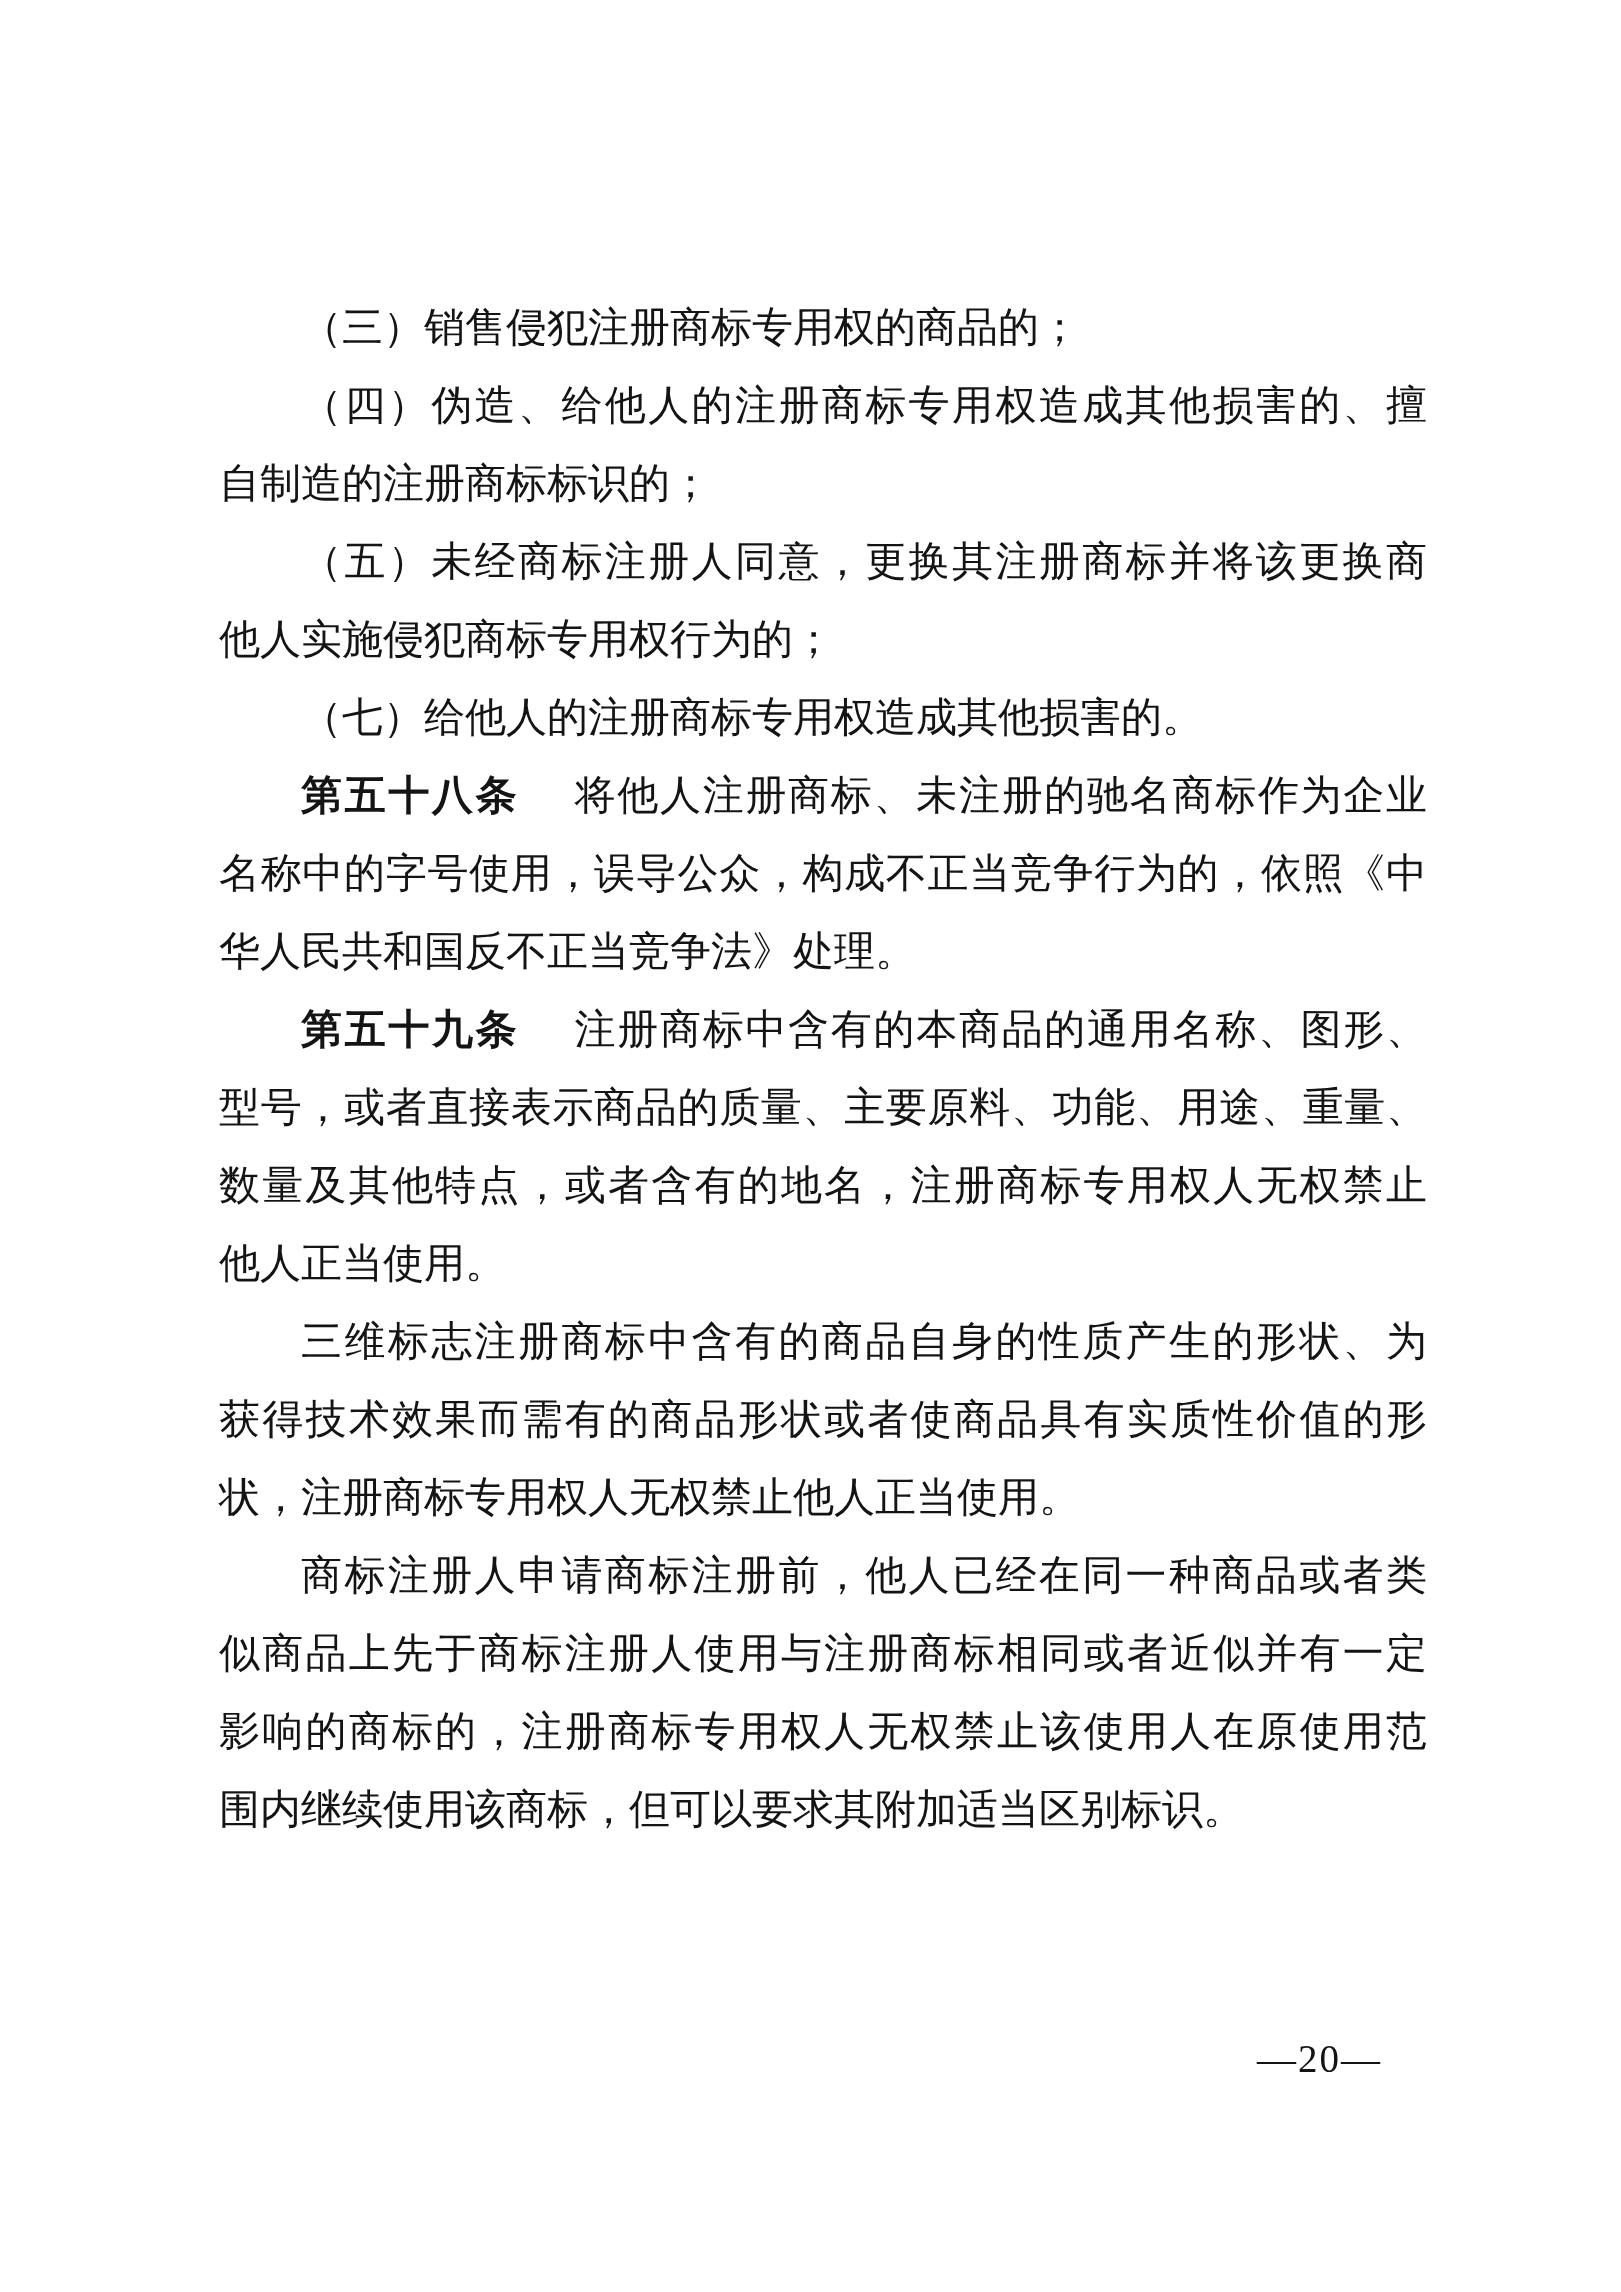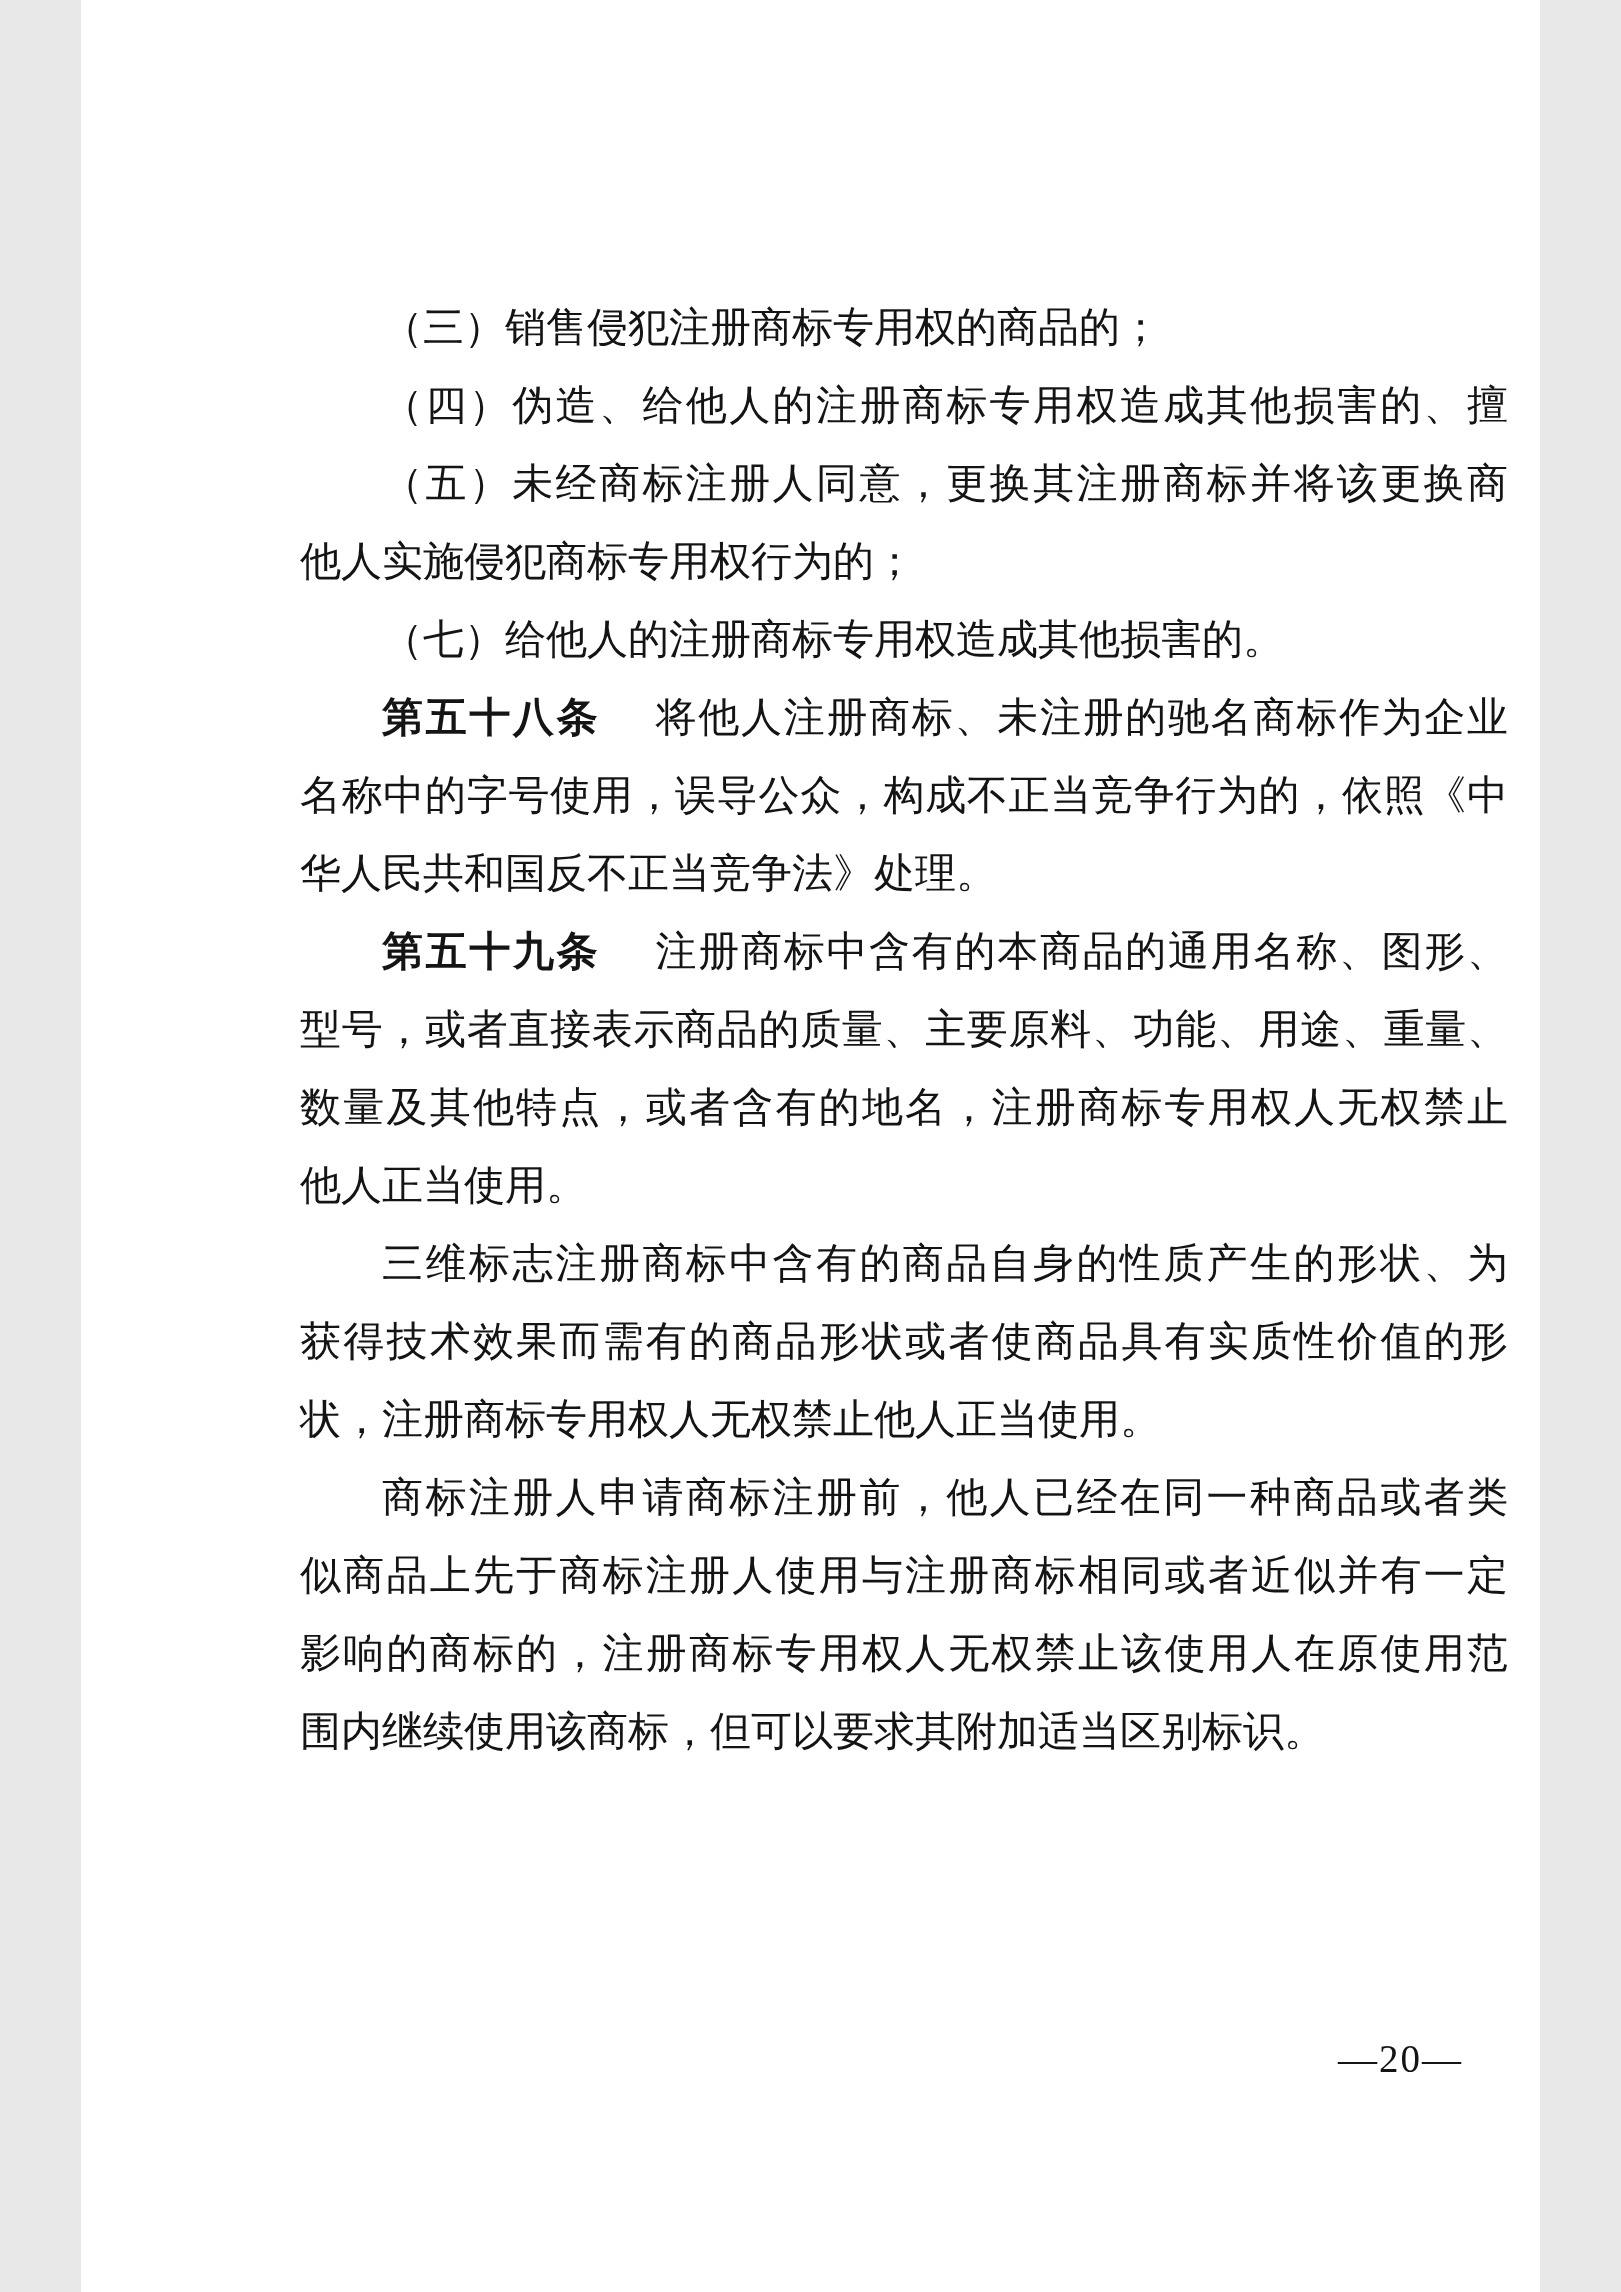--- a/index.html
+++ b/index.html
@@ -2,21 +2,21 @@
 <html lang="zh"><head>
 <meta charset="utf-8">
 <style>
   html, body {
     margin: 0;
     padding: 0;
     background: #e8e8e8;
   }
   .page {
     position: relative;
-    width: 1459px;
+    width: 1621px;
     height: 2293px;
     margin: 0 auto;
     background: #ffffff;
     overflow: hidden;
     font-family: "Liberation Serif", "DejaVu Serif", serif;
     color: #141414;
   }
   .text-block {
     position: absolute;
     left: 219px;
@@ -63,20 +63,21 @@
   }
 </style>
 </head>
 <body>
 
 <div class="page">
   <div class="text-block">
 
     <div class="line indent">（三）销售侵犯注册商标专用权的商品的；</div>
     <div class="line indent j">（四）伪造、给他人的注册商标专用权造成其他损害的、擅</div>
+    <div class="line">自制造的注册商标标识的；</div>
     <div class="line indent j">（五）未经商标注册人同意，更换其注册商标并将该更换商</div>
     <div class="line">他人实施侵犯商标专用权行为的；</div>
     <div class="line indent">（七）给他人的注册商标专用权造成其他损害的。</div>
 
     <div class="line indent j">
       <span class="term">第五十八条</span><span class="rest">将他人注册商标、未注册的驰名商标作为企业</span>
     </div>
     <div class="line j">名称中的字号使用，误导公众，构成不正当竞争行为的，依照《中</div>
     <div class="line">华人民共和国反不正当竞争法》处理。</div>
 

